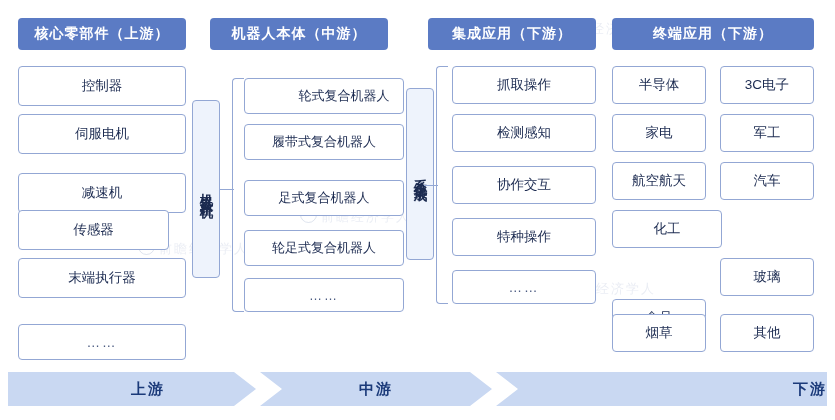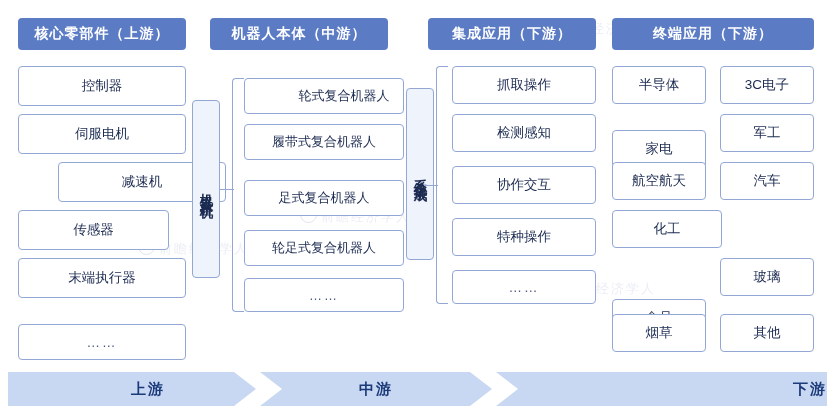--- a/index.html
+++ b/index.html
@@ -175,21 +175,21 @@
   <div class="hdr" style="left:612px; top:18px; width:202px;text-align:right;">
       <span>终端应用（下游）</span>
     </div>
 
   <div class="box" style="left:18px; top:66px;  width:168px; height:40px;">
       <span>控制器</span>
     </div>
   <div class="box" style="left:18px; top:114px; width:168px; height:40px;">
       <span>伺服电机</span>
     </div>
-  <div class="box" style="left:18px; top:162px; width:168px; height:40px;margin-left:40px;">
+  <div class="box" style="left:18px; top:173px; width:168px; height:40px;">
       <span>减速机</span>
     </div>
   <div class="box" style="left:18px; top:210px; width:151px; height:40px;text-align:right;">
       <span>传感器</span>
     </div>
   <div class="box" style="left:18px; top:258px; width:168px; height:40px;">
       <span>末端执行器</span>
     </div>
   <div class="box dots" style="left:18px; top:324px; width:168px; height:36px;">
       <span>……</span>
@@ -237,21 +237,21 @@
   <div class="box" style="left:452px; top:218px; width:144px; height:38px;">
       <span>特种操作</span>
     </div>
   <div class="box dots" style="left:452px; top:270px; width:144px; height:34px;">
       <span>……</span>
     </div>
 
   <div class="box" style="left:612px; top:66px;  width:94px; height:38px;">
       <span>半导体</span>
     </div>
-  <div class="box" style="left:612px; top:114px; width:94px; height:38px;margin-top:16px;">
+  <div class="box" style="left:612px; top:114px; width:94px; height:38px;">
       <span>家电</span>
     </div>
   <div class="box" style="left:612px; top:162px; width:94px; height:38px;">
       <span>航空航天</span>
     </div>
   <div class="box" style="left:612px; top:210px; width:110px; height:38px;font-family:Liberation Serif, serif;">
       <span>化工</span>
     </div>
   <div class="box" style="left:612px; top:258px; width:94px; height:38px;margin-top:41px;">
       <span>食品</span>

